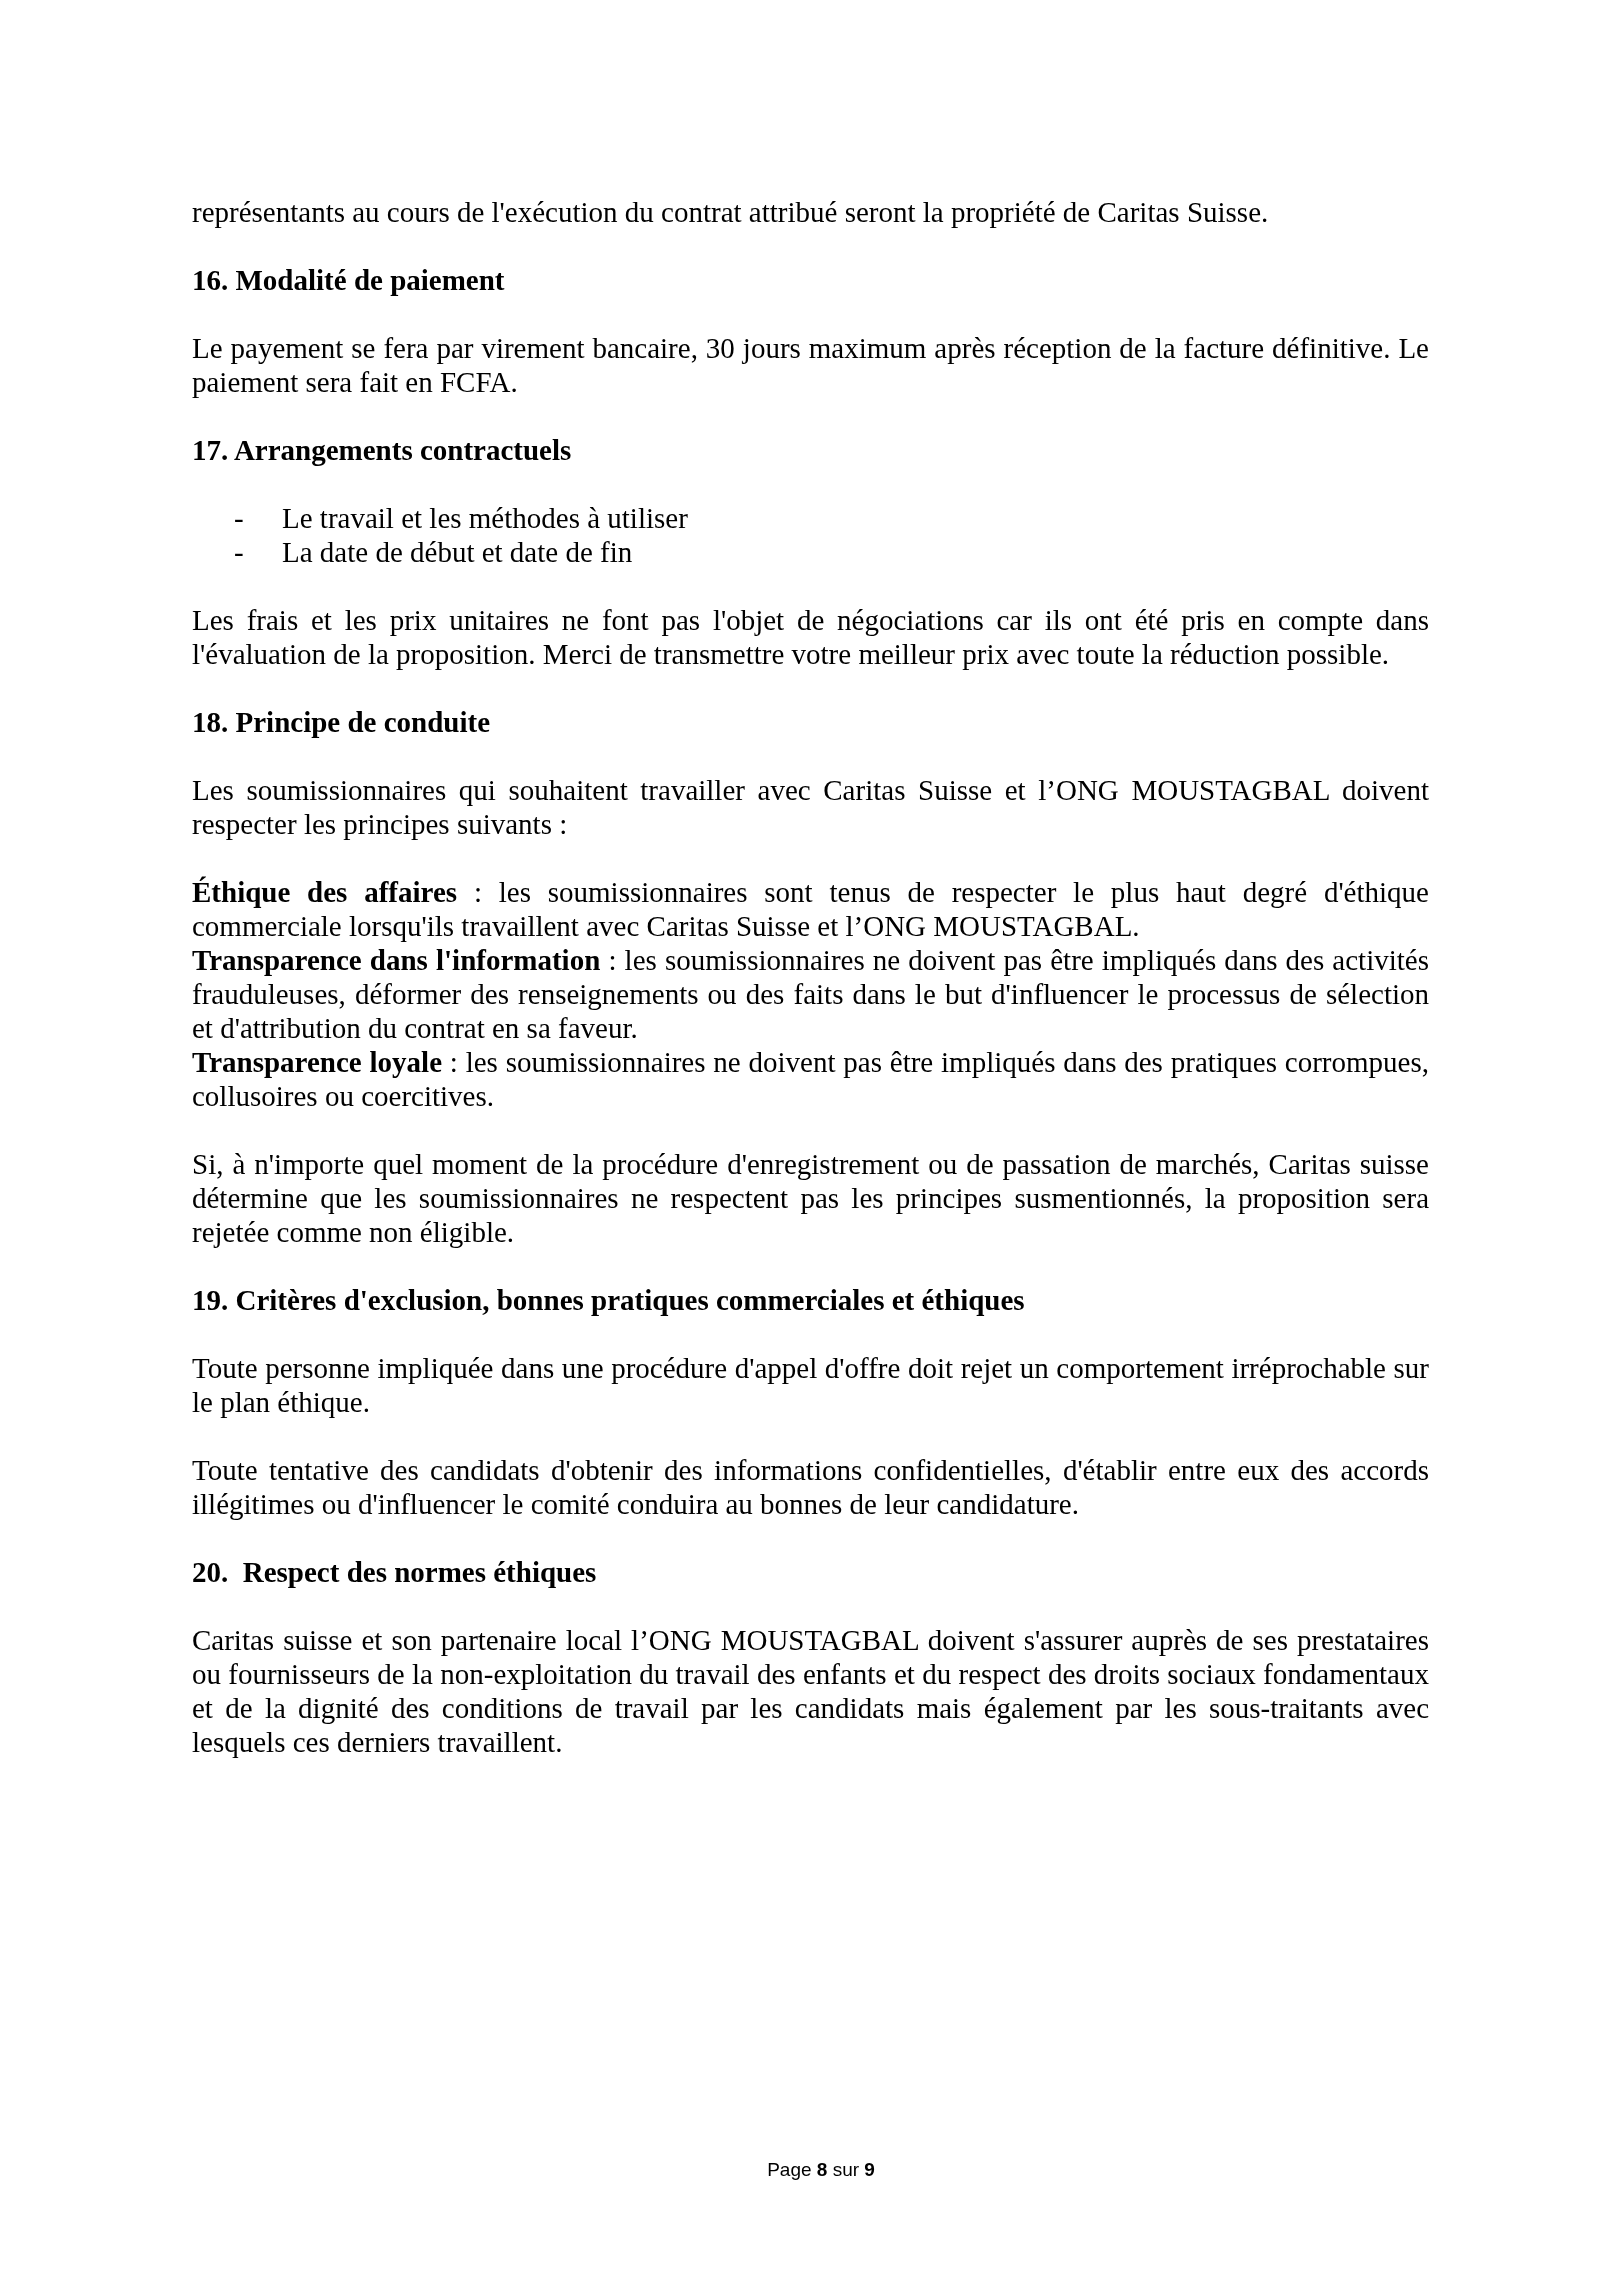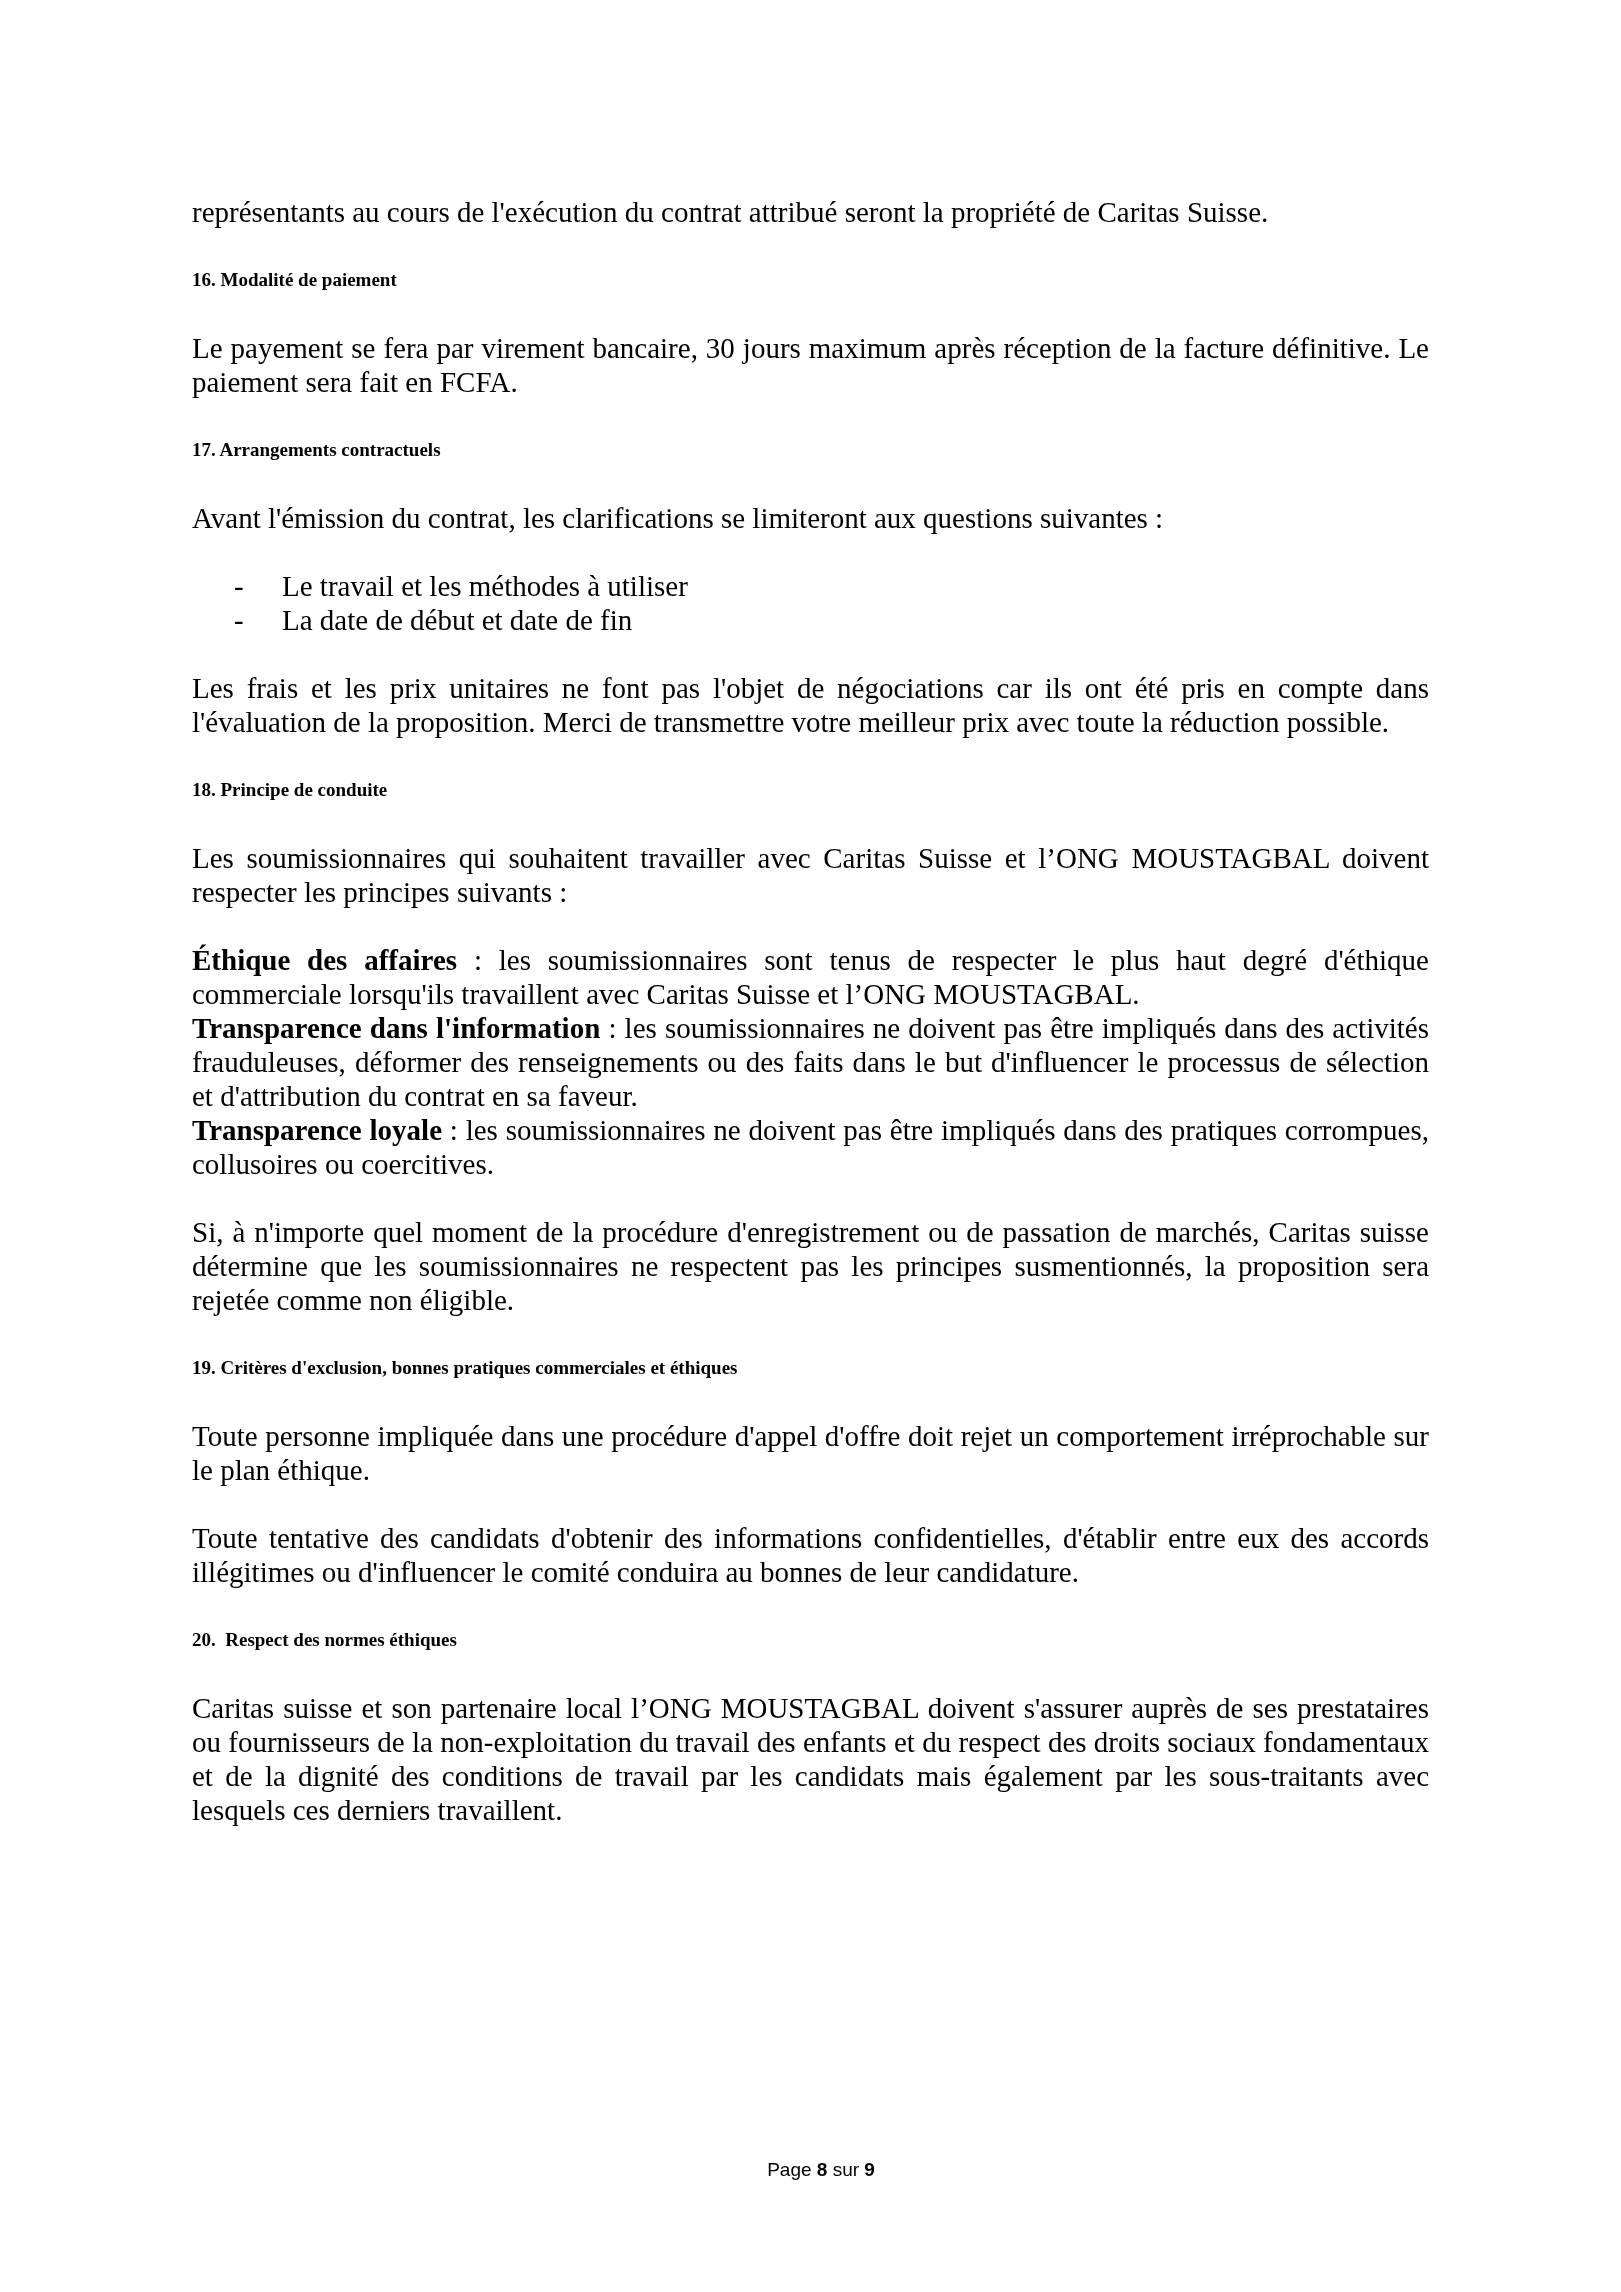--- a/index.html
+++ b/index.html
@@ -25,21 +25,21 @@
     font-size: 29px;
     line-height: 34px;
     text-align: justify;
     font-family: Liberation Serif, serif;
   }
   .content p {
     margin: 0 0 34px 0;
   }
   .content h2 {
     margin: 0 0 34px 0;
-    font-size: 19px;
+    font-size: 29px;
     line-height: 34px;
     font-weight: bold;
     text-align: left;
     white-space: pre-wrap;
   }
   .bullet-list {
     margin: 0 0 34px 0;
     text-align: left;
   }
   .bullet-item {
@@ -81,21 +81,20 @@
   <main class="content">
 
     <p>représentants au cours de l'exécution du contrat attribué seront la propriété de Caritas Suisse.</p>
 
     <h2>16. Modalité de paiement</h2>
 
     <p>Le payement se fera par virement bancaire, 30 jours maximum après réception de la facture définitive. Le paiement sera fait en FCFA.</p>
 
     <h2>17. Arrangements contractuels</h2>
 
-    <p>Avant l'émission du contrat, les clarifications se limiteront aux questions suivantes :</p>
 
     <div class="bullet-list">
       <div class="bullet-item">
         <span class="bullet-dash">-</span>
         <span>Le travail et les méthodes à utiliser</span>
       </div>
       <div class="bullet-item">
         <span class="bullet-dash">-</span>
         <span>La date de début et date de fin</span>
       </div>

